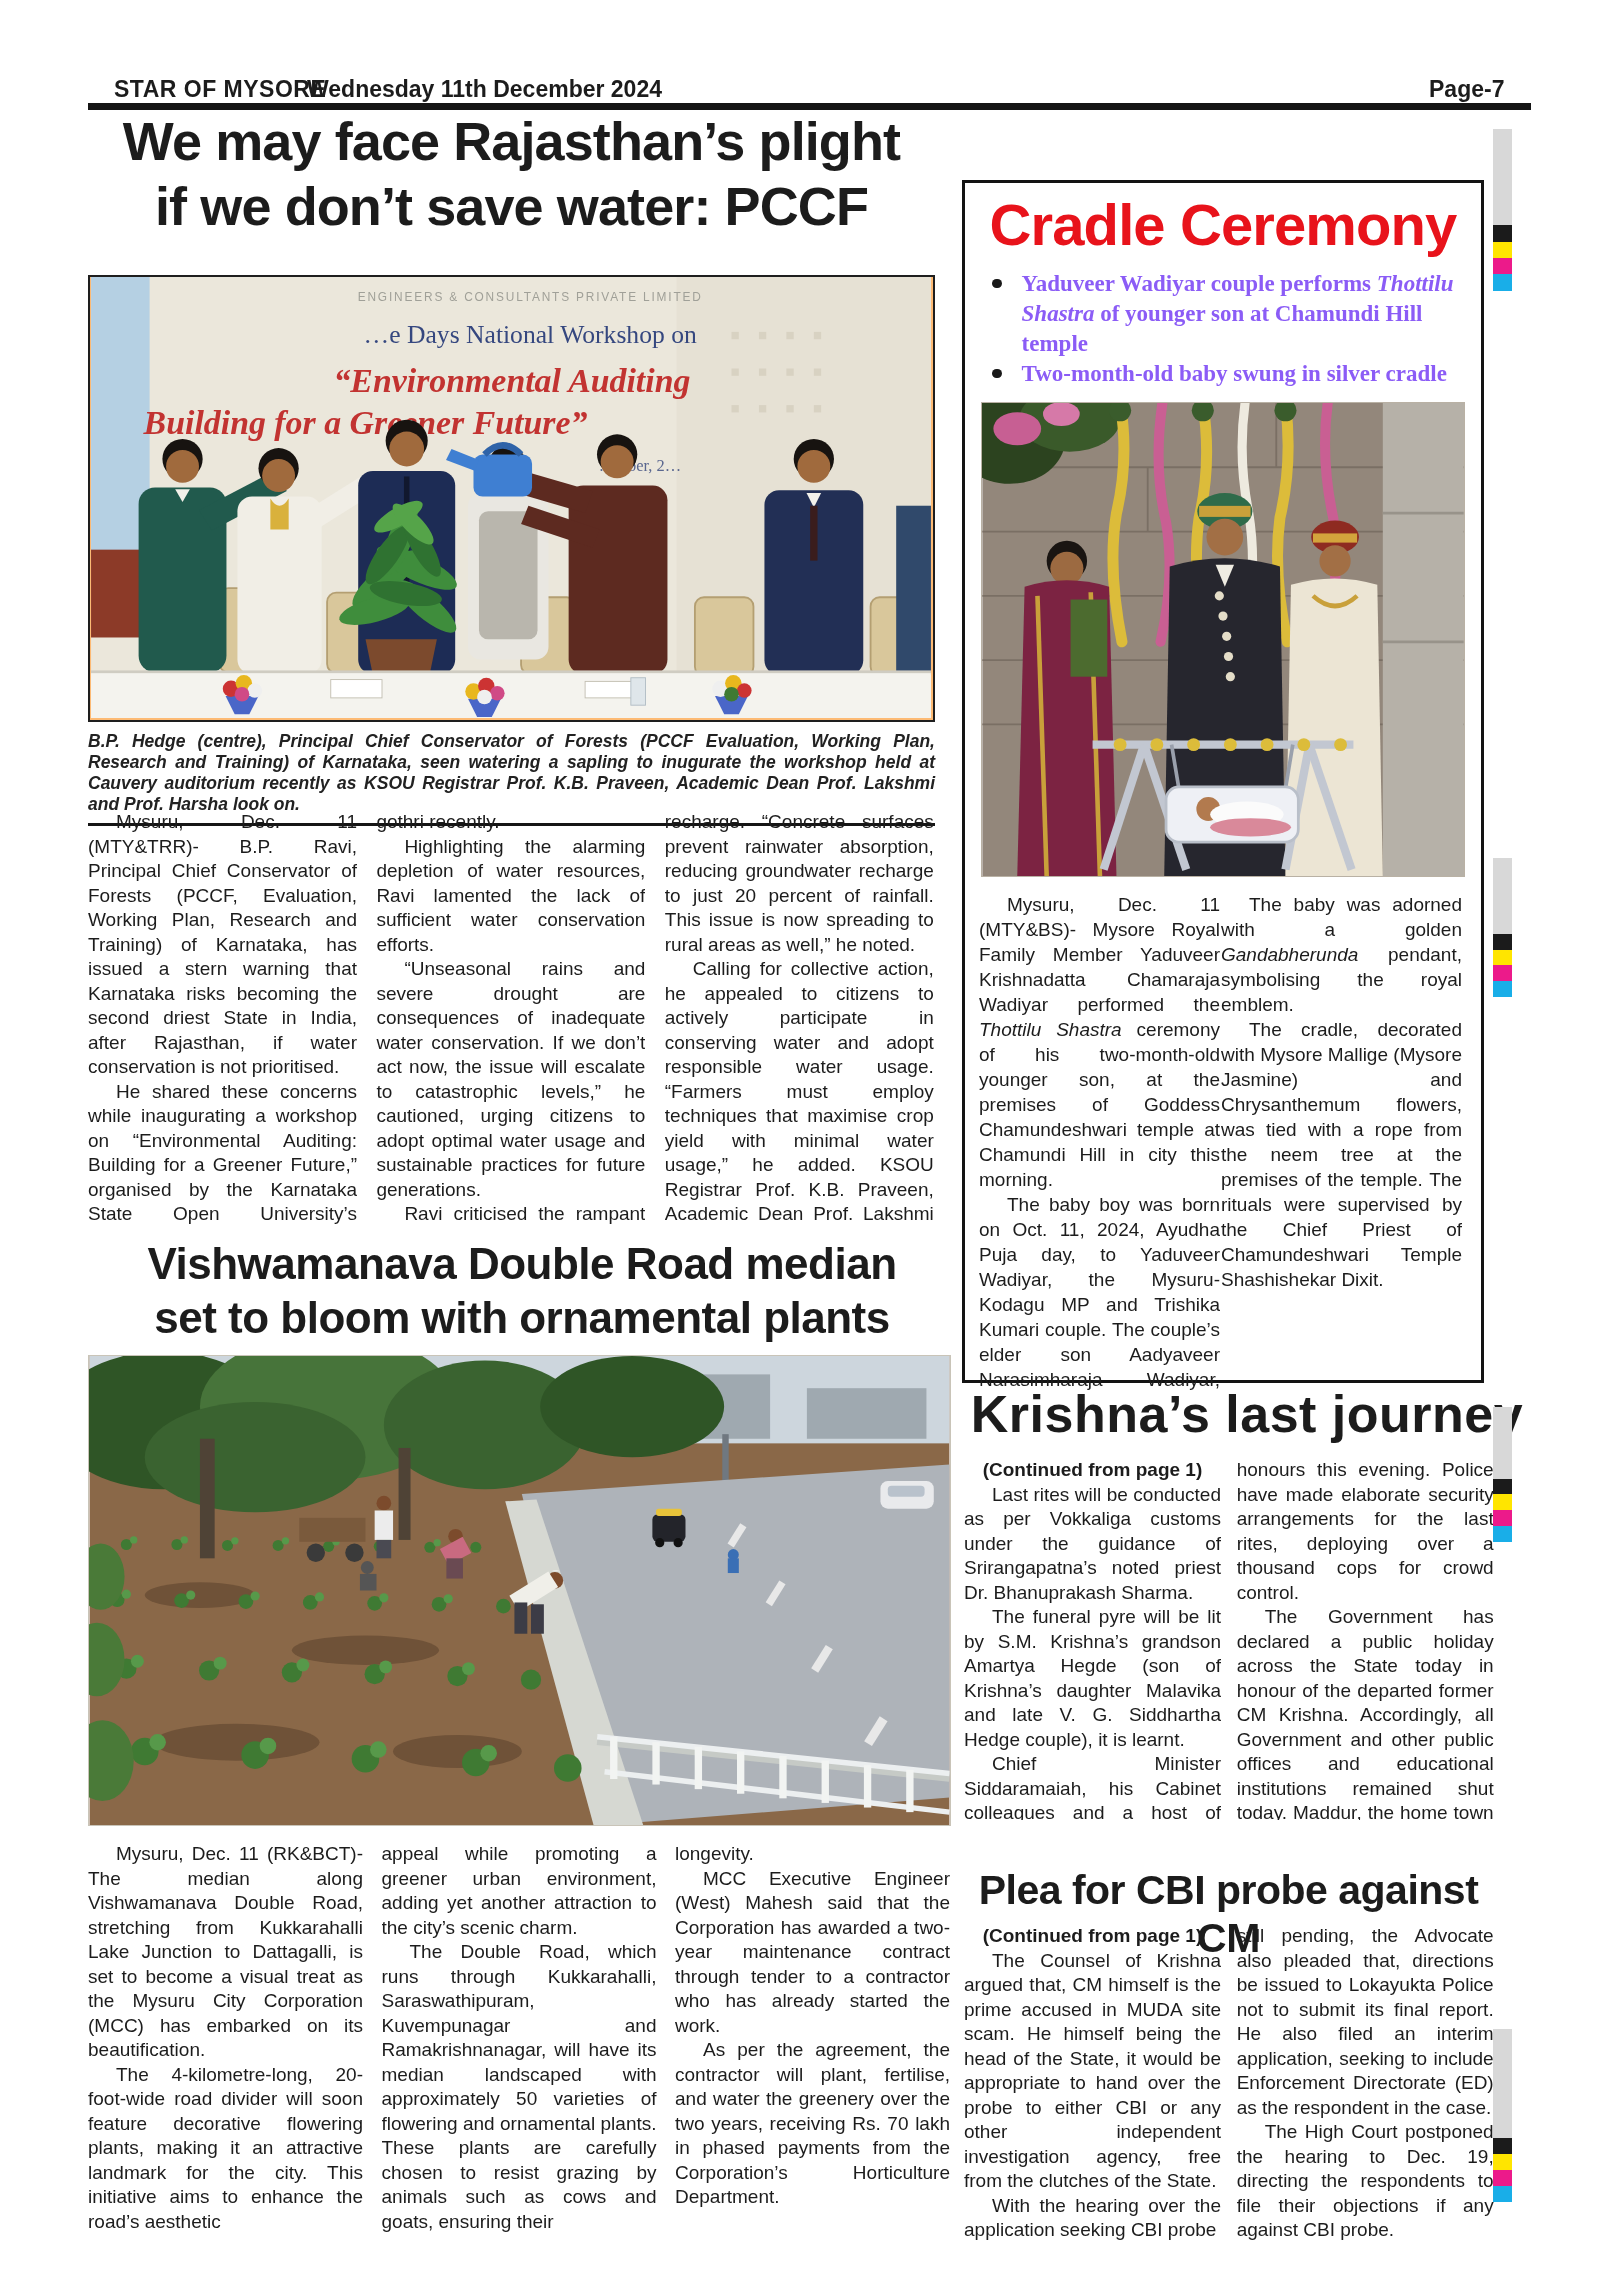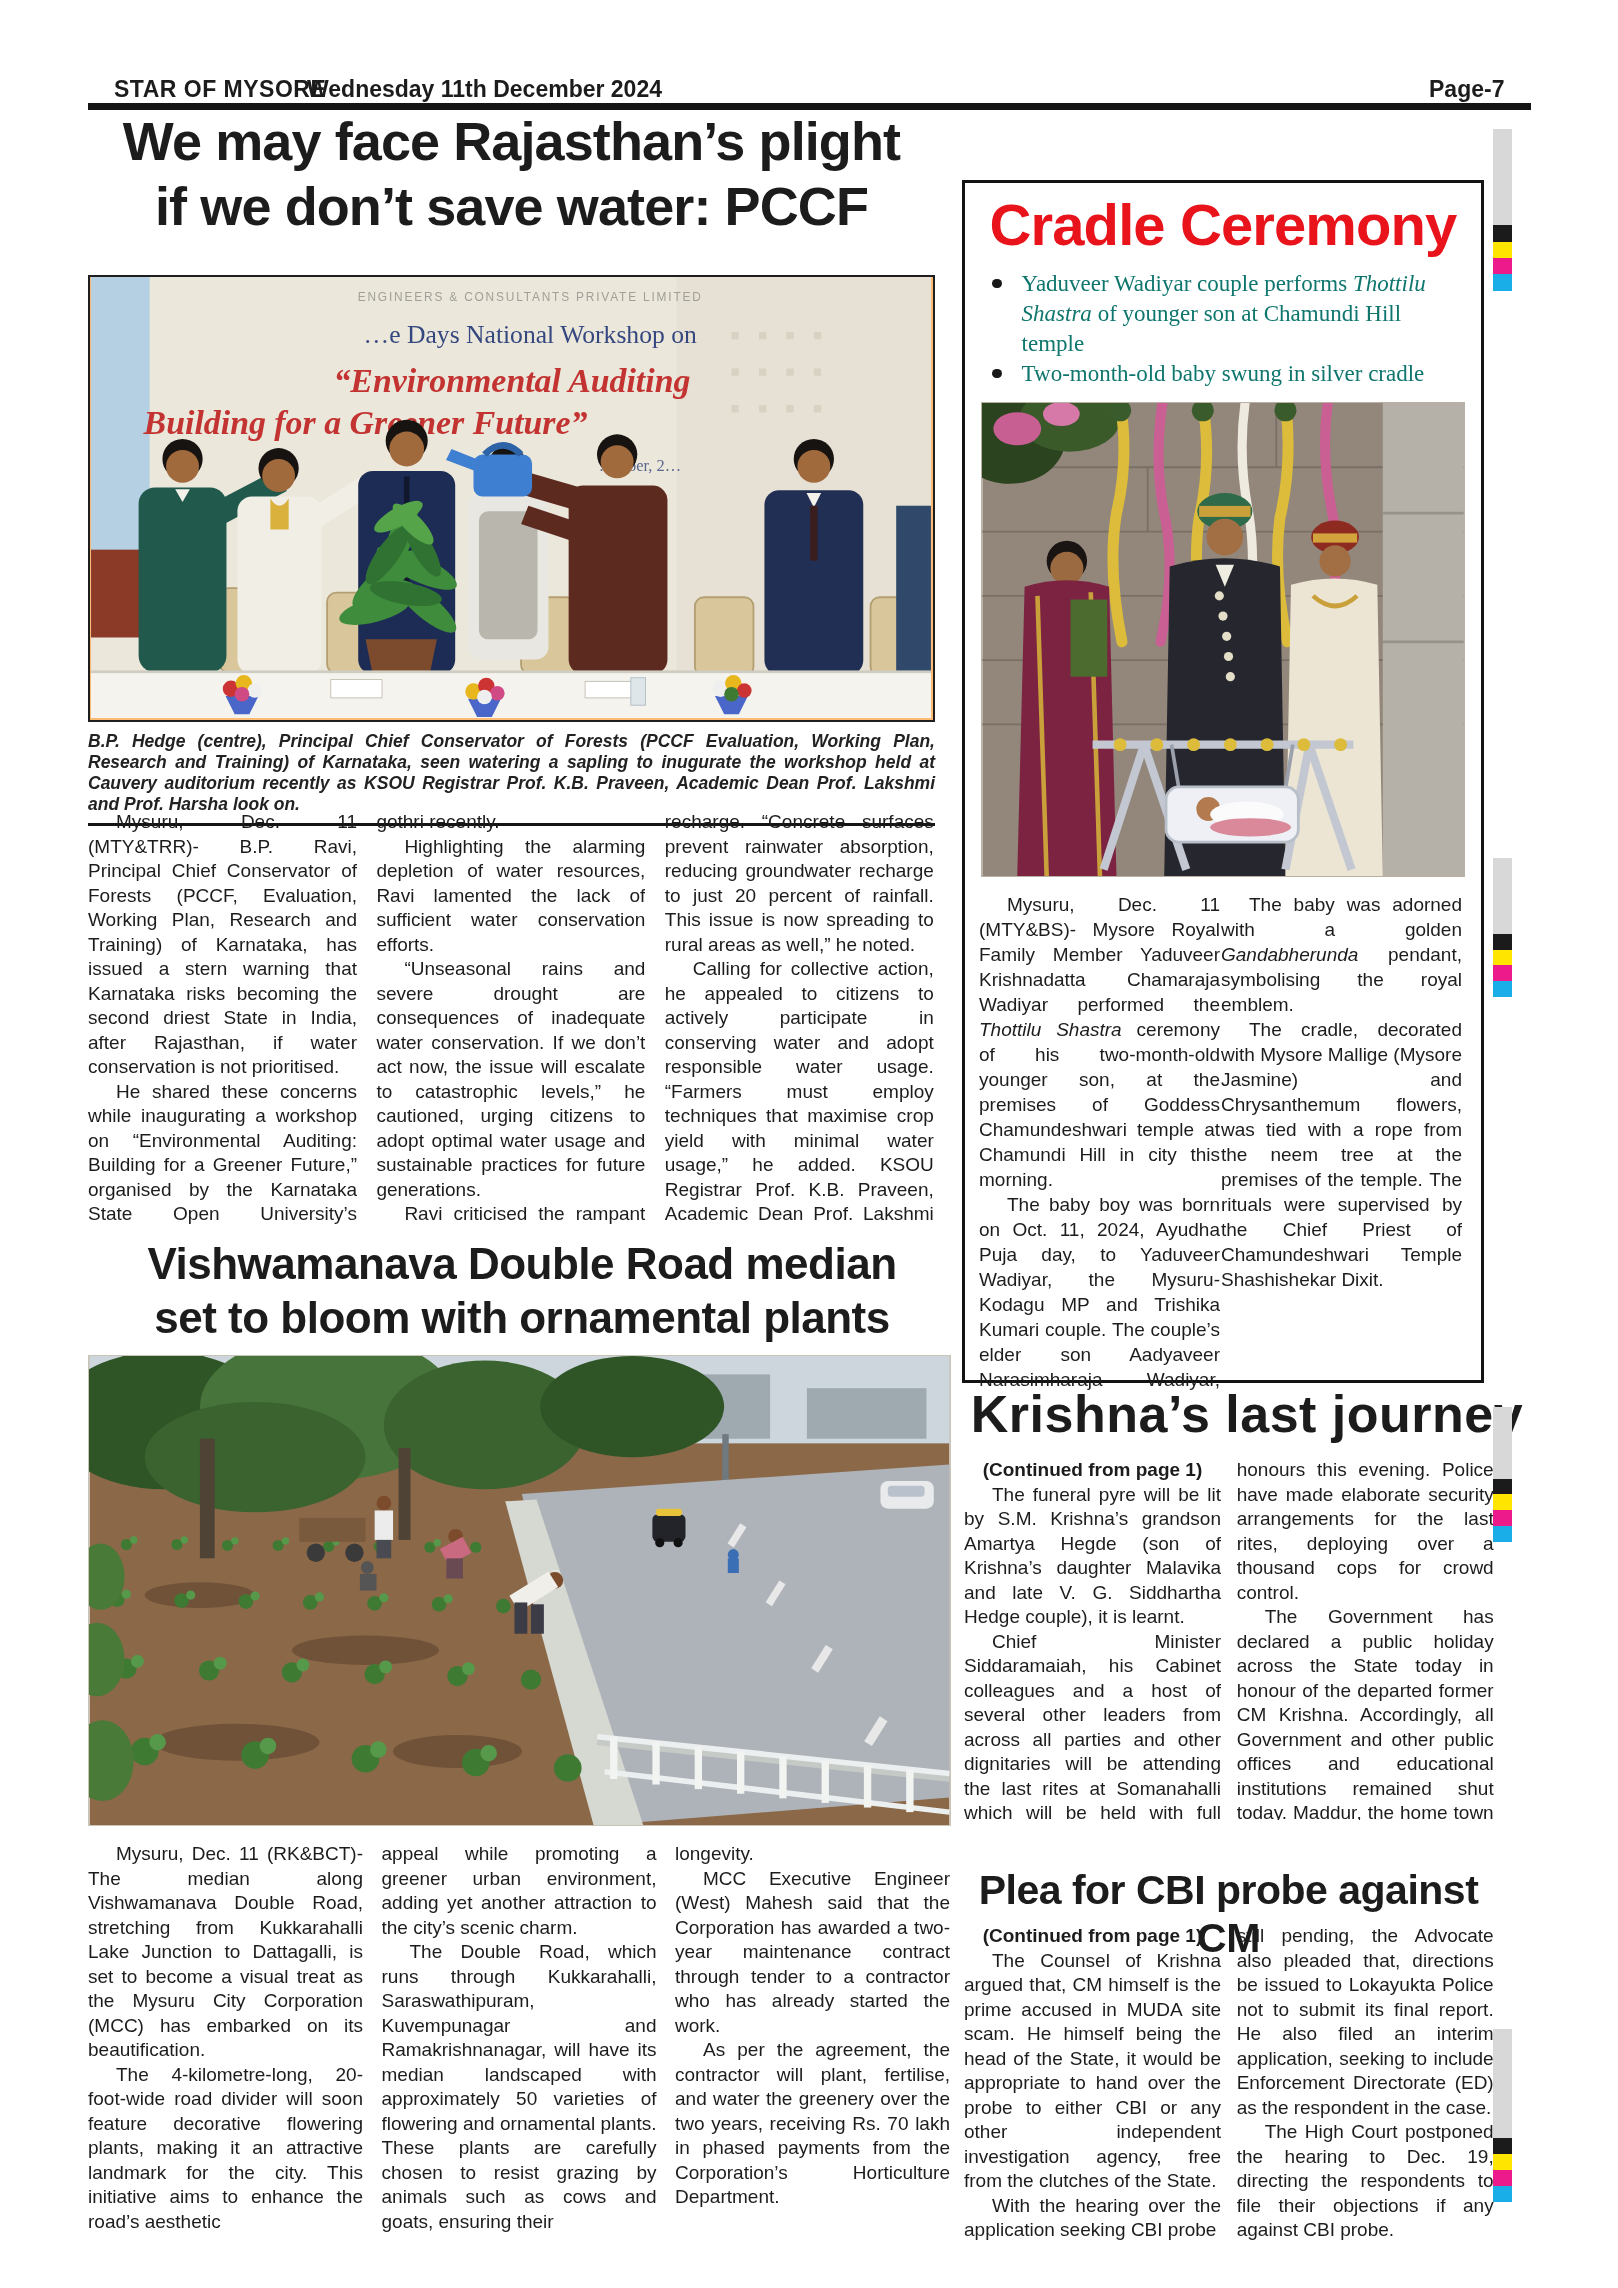--- a/index.html
+++ b/index.html
@@ -41,21 +41,21 @@
     font-weight:bold; letter-spacing:-0.5px;text-align:center; }
   .vishwa-photo { left:88px; top:1355px; width:863px; height:471px; border:0.9px solid #c9c4b8; overflow:hidden; }
   .vishwa-cols { left:88px; top:1842px; width:863px; height:417px; gap:18.5px; }
   .vishwa-cols .bcol { width:275px; height:417px; }
 
   
   .cradle-box { left:962px; top:180px; width:522px; height:1203px; border:3.7px solid #131313; background:#fff; }
   .cradle-title { margin-top:9.2px; text-align:center; font-size:58px; line-height:66px;
     font-weight:bold; letter-spacing:-0.9px; }
   .cradle-bullets { margin:11px 16.6px 0 20px; font-family:"Liberation Serif", serif;
-    font-size:23px; line-height:30px; color:#0f766e; }
+    font-size:23px; line-height:30px; color:#8b5cf6;font-weight:bold; }
   .bullet-row { display:flex; }
   .bullet-dot { width:9.2px; height:9.2px; border-radius:50%; background:#191919;
     margin:10px 20px 0 7.4px; flex:none; }
   .cradle-photo { margin:13px auto 0 auto; width:484px; height:475px; border:0.9px solid #b9b1a4; overflow:hidden; }
   .cradle-cols { margin:14.8px 13px 0 14px; gap:1px; height:506px; }
   .cradle-cols .bcol { width:241px; height:506px; }
   .cradle-cols p { line-height:25px; }
 
   
   .krishna-title { left:962px; top:1385px; width:570px; font-size:52px; line-height:59px;
@@ -503,20 +503,21 @@
         <p><span>The baby was adorned with a golden </span><span class="it">Gandabherunda</span><span> pendant, symbolising the royal emblem.</span></p>
         <p>The cradle, decorated with Mysore Mallige (Mysore Jasmine) and Chrysanthemum flowers, was tied with a rope from the neem tree at the premises of the temple. The rituals were supervised by the Chief Priest of Chamundeshwari Temple Shashishekar Dixit.</p>
       </div>
     </div>
   </div>
 
   <h2 class="abs krishna-title">Krishna’s last journey</h2>
   <div class="abs krishna-cols bodycols bodytext">
     <div class="bcol">
       <p class="contd">(Continued from page 1)</p>
+      <p>Last rites will be conducted as per Vokkaliga customs under the guidance of Srirangapatna’s noted priest Dr. Bhanuprakash Sharma.</p>
       <p>The funeral pyre will be lit by S.M. Krishna’s grandson Amartya Hegde (son of Krishna’s daughter Malavika and late V. G. Siddhartha Hedge couple), it is learnt.</p>
       <p>Chief Minister Siddaramaiah, his Cabinet colleagues and a host of several other leaders from across all parties and other dignitaries will be attending the last rites at Somanahalli which will be held with full State</p>
     </div>
     <div class="bcol">
       <p class="noind">honours this evening. Police have made elaborate security arrangements for the last rites, deploying over a thousand cops for crowd control.</p>
       <p>The Government has declared a public holiday across the State today in honour of the departed former CM Krishna. Accordingly, all Government and other public offices and educational institutions remained shut today. Maddur, the home town of Krishna, observed a voluntary bandh today as a mark of respect for their beloved leader, with all shops and establishments closed.</p>
     </div>
   </div>
 
   <h2 class="abs plea-title">Plea for CBI probe against CM</h2>

